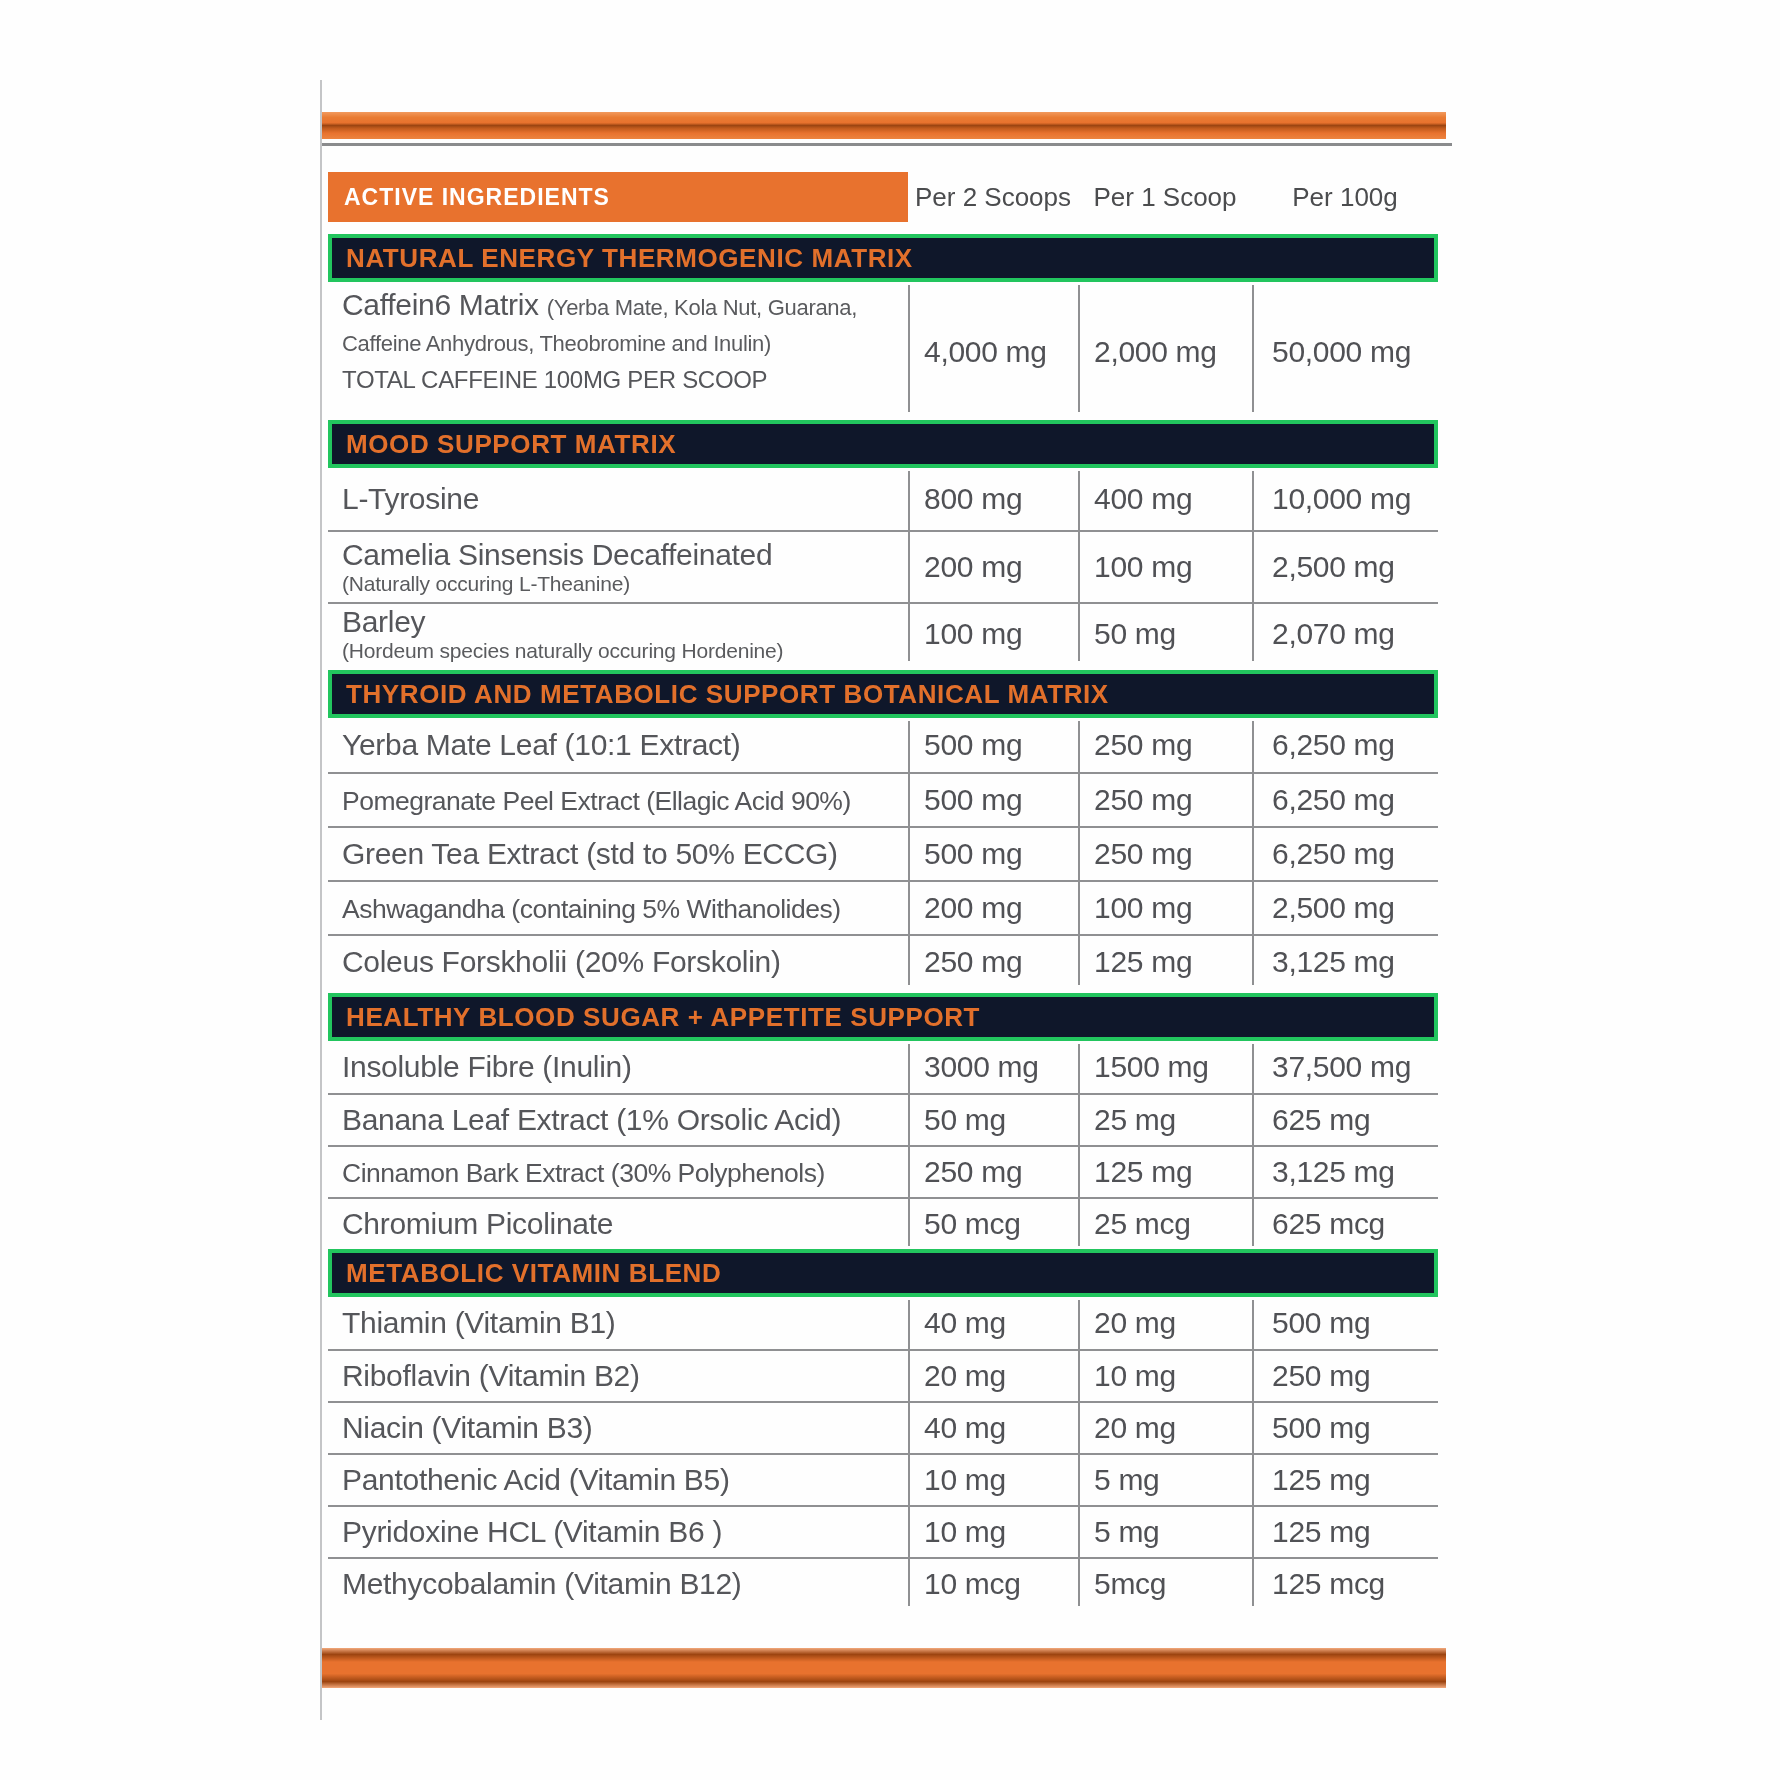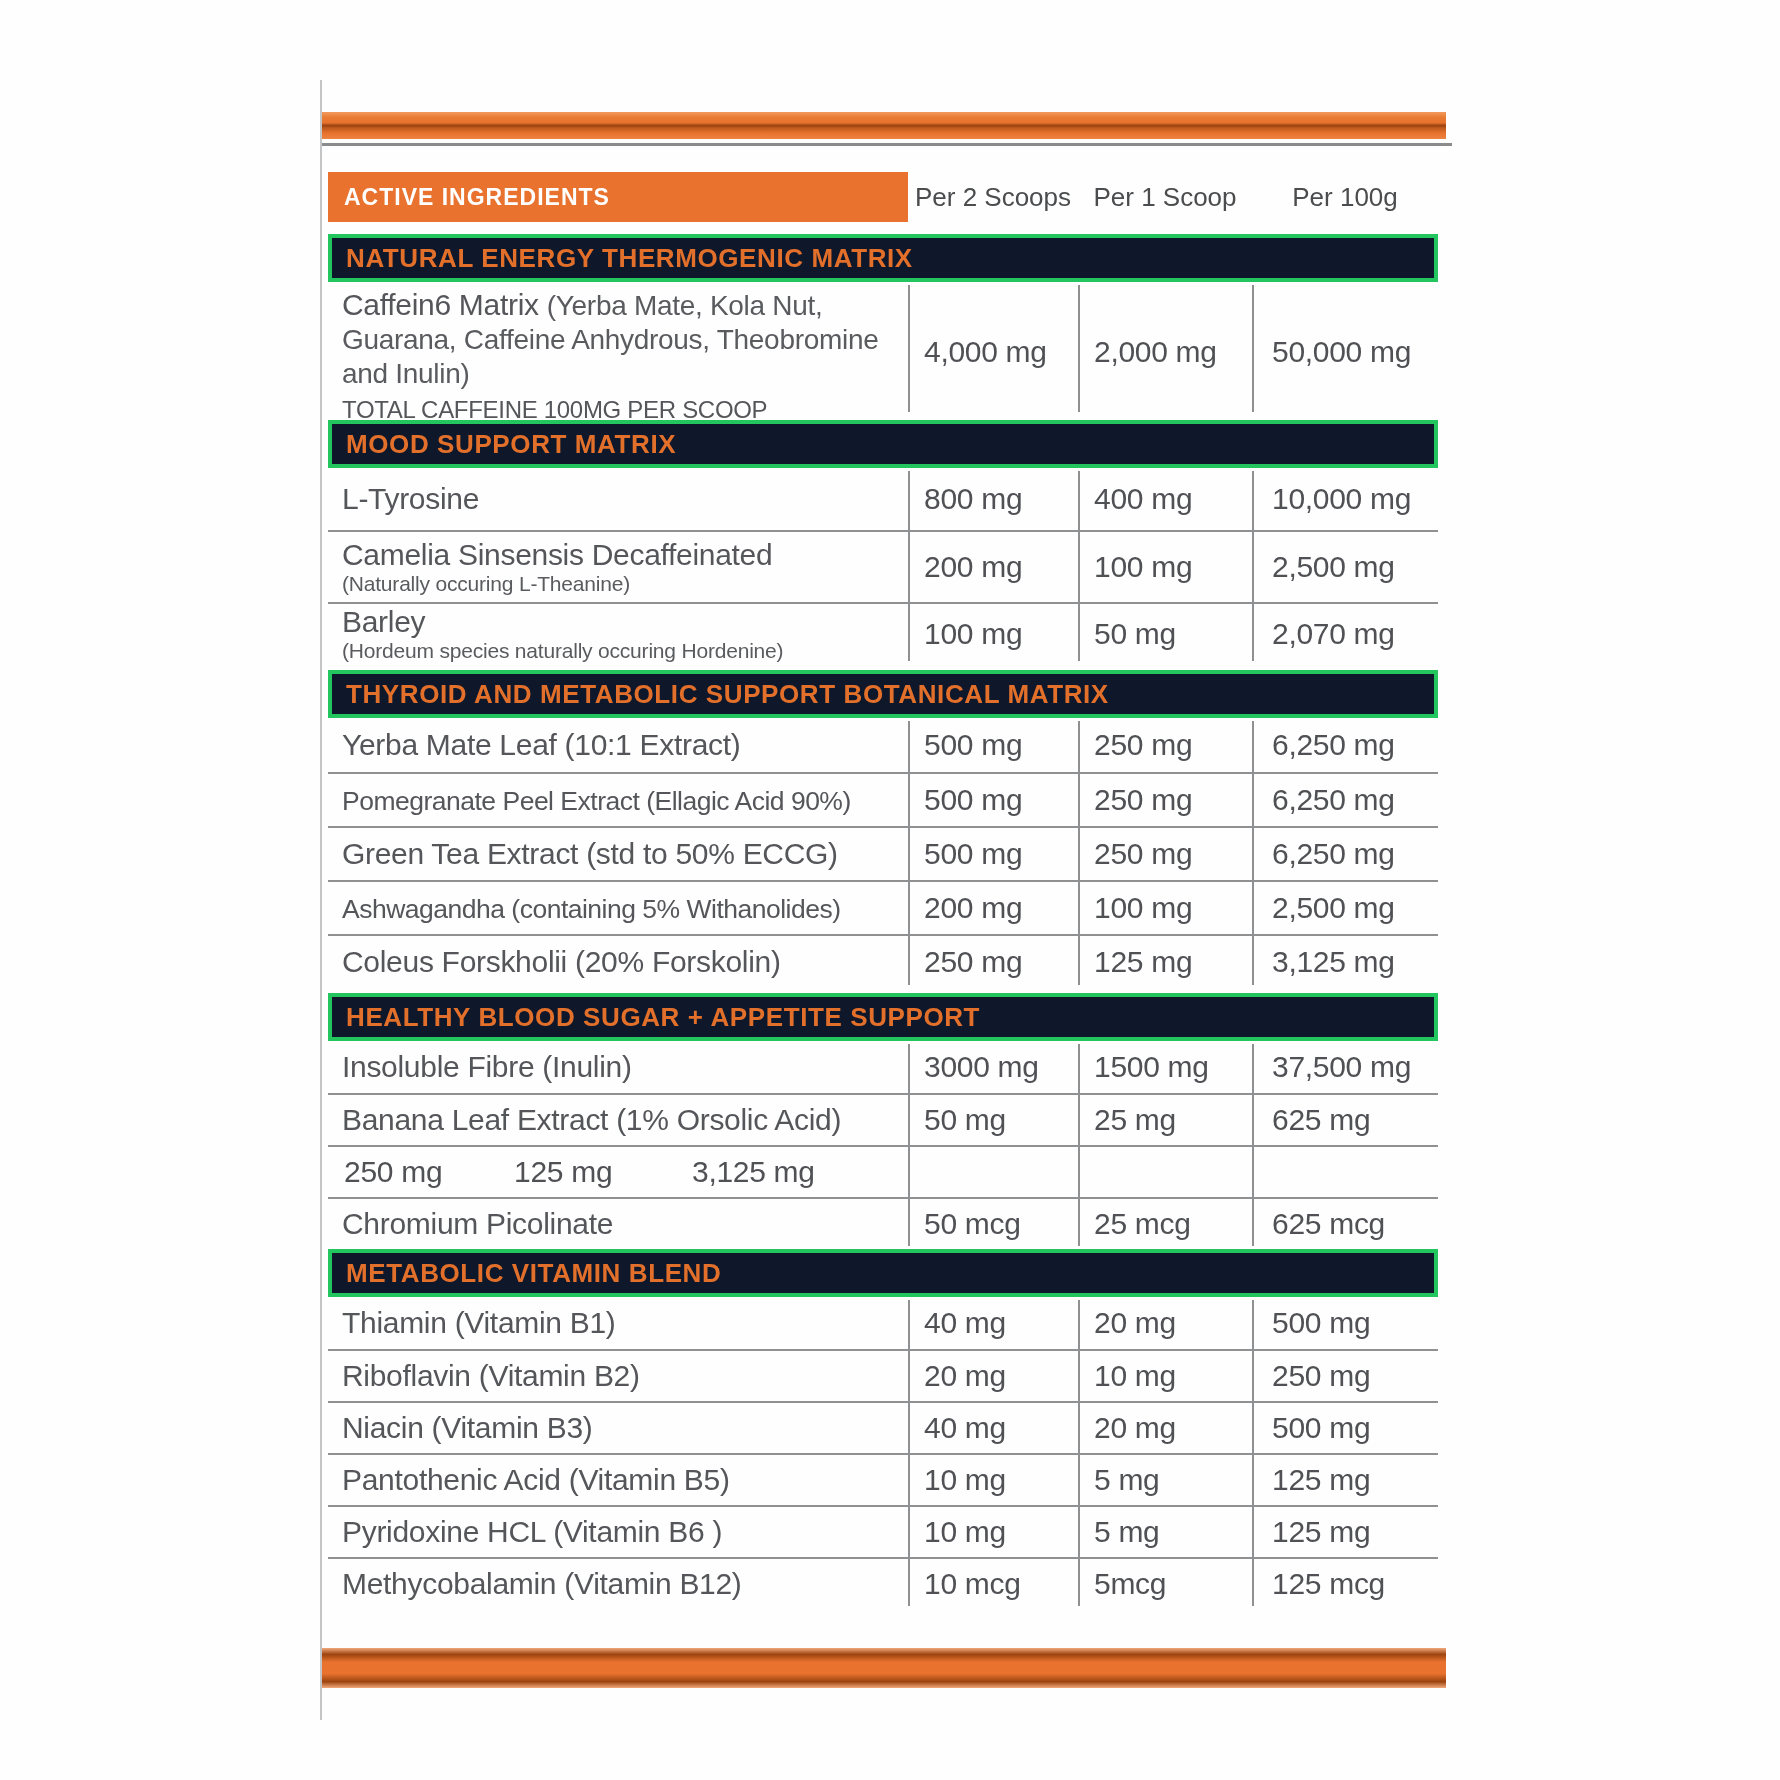--- a/index.html
+++ b/index.html
@@ -44,21 +44,21 @@
   .cell{box-sizing:border-box;}
   .cell.name{width:580px;padding-left:14px;color:#55565a;font-size:30px;letter-spacing:-0.3px;}
   .cell.val{width:170px;padding-left:16px;color:#505155;font-size:30px;letter-spacing:-0.3px;white-space:nowrap;}
   .cell.val.c3{width:174px;}
   .cell.val.wide{width:186px;padding-left:20px;}
   .nm{white-space:nowrap;}
   .nm.compact{font-size:26.5px;letter-spacing:-0.5px;}
   .sub{display:block;font-size:21px;line-height:24px;color:#5a5b5e;letter-spacing:-0.2px;white-space:nowrap;}
   .nmline{line-height:34px;}
   .nmline .nm{white-space:nowrap;font-size:30px;}
-  .detail{font-size:28px;line-height:32px;color:#5a5b5e;}
+  .detail{font-size:22px;line-height:32px;color:#5a5b5e;}
   .note{font-size:24px;line-height:28px;margin-top:6px;color:#55565a;}
 
   
   .sec-natural .row{height:133px;align-items:flex-start;padding-top:6px;}
   .sec-mood .row:nth-child(1){height:62px;}
   .sec-mood .row:nth-child(2){height:72px;}
   .sec-mood .row:nth-child(3){height:62px;}
   .sec-thyroid .row{height:54px;}
   .sec-blood .row{height:52px;}
   .sec-vitamins .row{height:52px;}
@@ -177,20 +177,21 @@
         <div class="cell val c3">1500 mg</div>
         <div class="cell val wide">37,500 mg</div>
       </div>
       <div class="row">
         <div class="cell name"><span class="nm">Banana Leaf Extract (1% Orsolic Acid)</span></div>
         <div class="cell val">50 mg</div>
         <div class="cell val c3">25 mg</div>
         <div class="cell val wide">625 mg</div>
       </div>
       <div class="row">
+        <div class="cell name"><span class="nm compact">Cinnamon Bark Extract (30% Polyphenols)</span></div>
         <div class="cell val">250 mg</div>
         <div class="cell val c3">125 mg</div>
         <div class="cell val wide">3,125 mg</div>
       </div>
       <div class="row">
         <div class="cell name"><span class="nm">Chromium Picolinate</span></div>
         <div class="cell val">50 mcg</div>
         <div class="cell val c3">25 mcg</div>
         <div class="cell val wide">625 mcg</div>
       </div>

